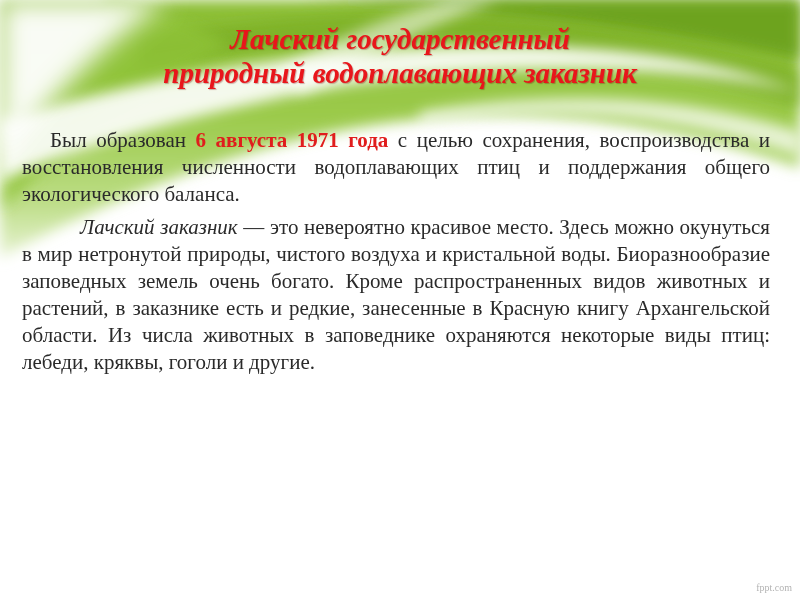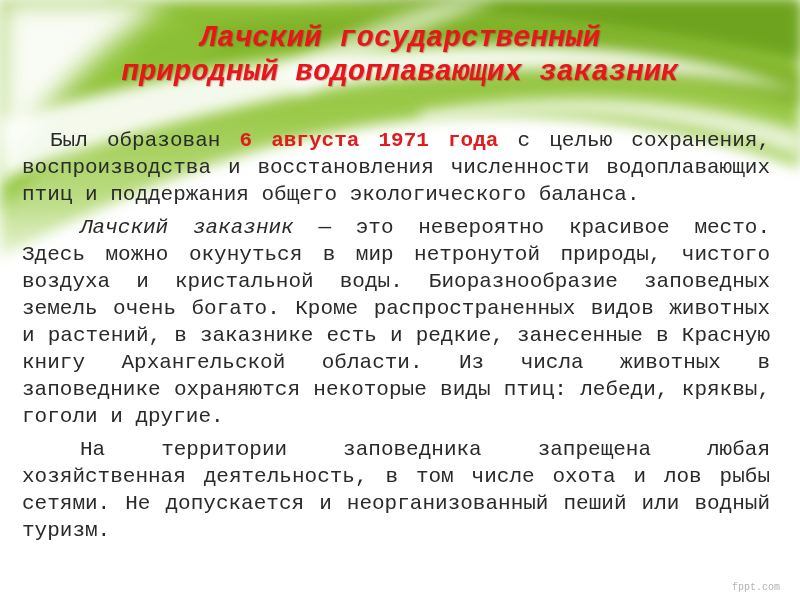--- a/index.html
+++ b/index.html
@@ -3,21 +3,21 @@
 <meta charset="utf-8">
 <style>
   html, body { margin: 0; padding: 0; background: #888; }
   .slide {
     position: relative;
     width: 800px;
     height: 600px;
     margin: 0 auto;
     background: #ffffff;
     overflow: hidden;
-    font-family: Liberation Mono, monospace;
+    font-family: Liberation Serif, serif;
   }
   .bg {
     position: absolute;
     top: 0; left: 0;
     width: 800px; height: 600px;
     pointer-events: none;
   }
   .title {
     position: absolute;
     top: 22px;
@@ -44,21 +44,21 @@
     z-index: 2;
   }
   .body-text p { margin: 0 0 6px 0; }
   p.indent-small { text-indent: 28px; }
   p.indent-large { text-indent: 58px; }
   .seg-normal { }
   .seg-red-bold { color: #e01d1d; font-weight: bold; }
   .seg-italic { font-style: italic; }
   .watermark {
     position: absolute;
-    right: 20px;
+    right: 8px;
     bottom: 7px;
     font-size: 10px;
     color: #b3b3b3;
     z-index: 2;
   }
 </style>
 </head>
 <body>
 
 <div class="slide">
@@ -101,18 +101,17 @@
   </div>
 
   <div class="title">
     <div>Лачский государственный</div>
     <div>природный водоплавающих заказник</div>
   </div>
 
   <div class="body-text">
       <p class="indent-small"><span class="seg-normal">Был образован </span><span class="seg-red-bold">6 августа 1971 года</span><span class="seg-normal"> с целью сохранения, воспроизводства и восстановления численности водоплавающих птиц и поддержания общего экологического баланса.</span></p>
       <p class="indent-large"><span class="seg-italic">Лачский заказник</span><span class="seg-normal"> — это невероятно красивое место. Здесь можно окунуться в мир нетронутой природы, чистого воздуха и кристальной воды. Биоразнообразие заповедных земель очень богато. Кроме распространенных видов животных и растений, в заказнике есть и редкие, занесенные в Красную книгу Архангельской области. Из числа животных в заповеднике охраняются некоторые виды птиц: лебеди, кряквы, гоголи и другие.</span></p>
-      <p class="indent-large"><span class="seg-normal">На территории заповедника запрещена любая хозяйственная деятельность, в том числе охота и лов рыбы сетями. Не допускается и неорганизованный пеший или водный туризм.</span></p>
     </div>
 
   <div class="watermark">fppt.com</div>
 
 </div>
 
 </body></html>

